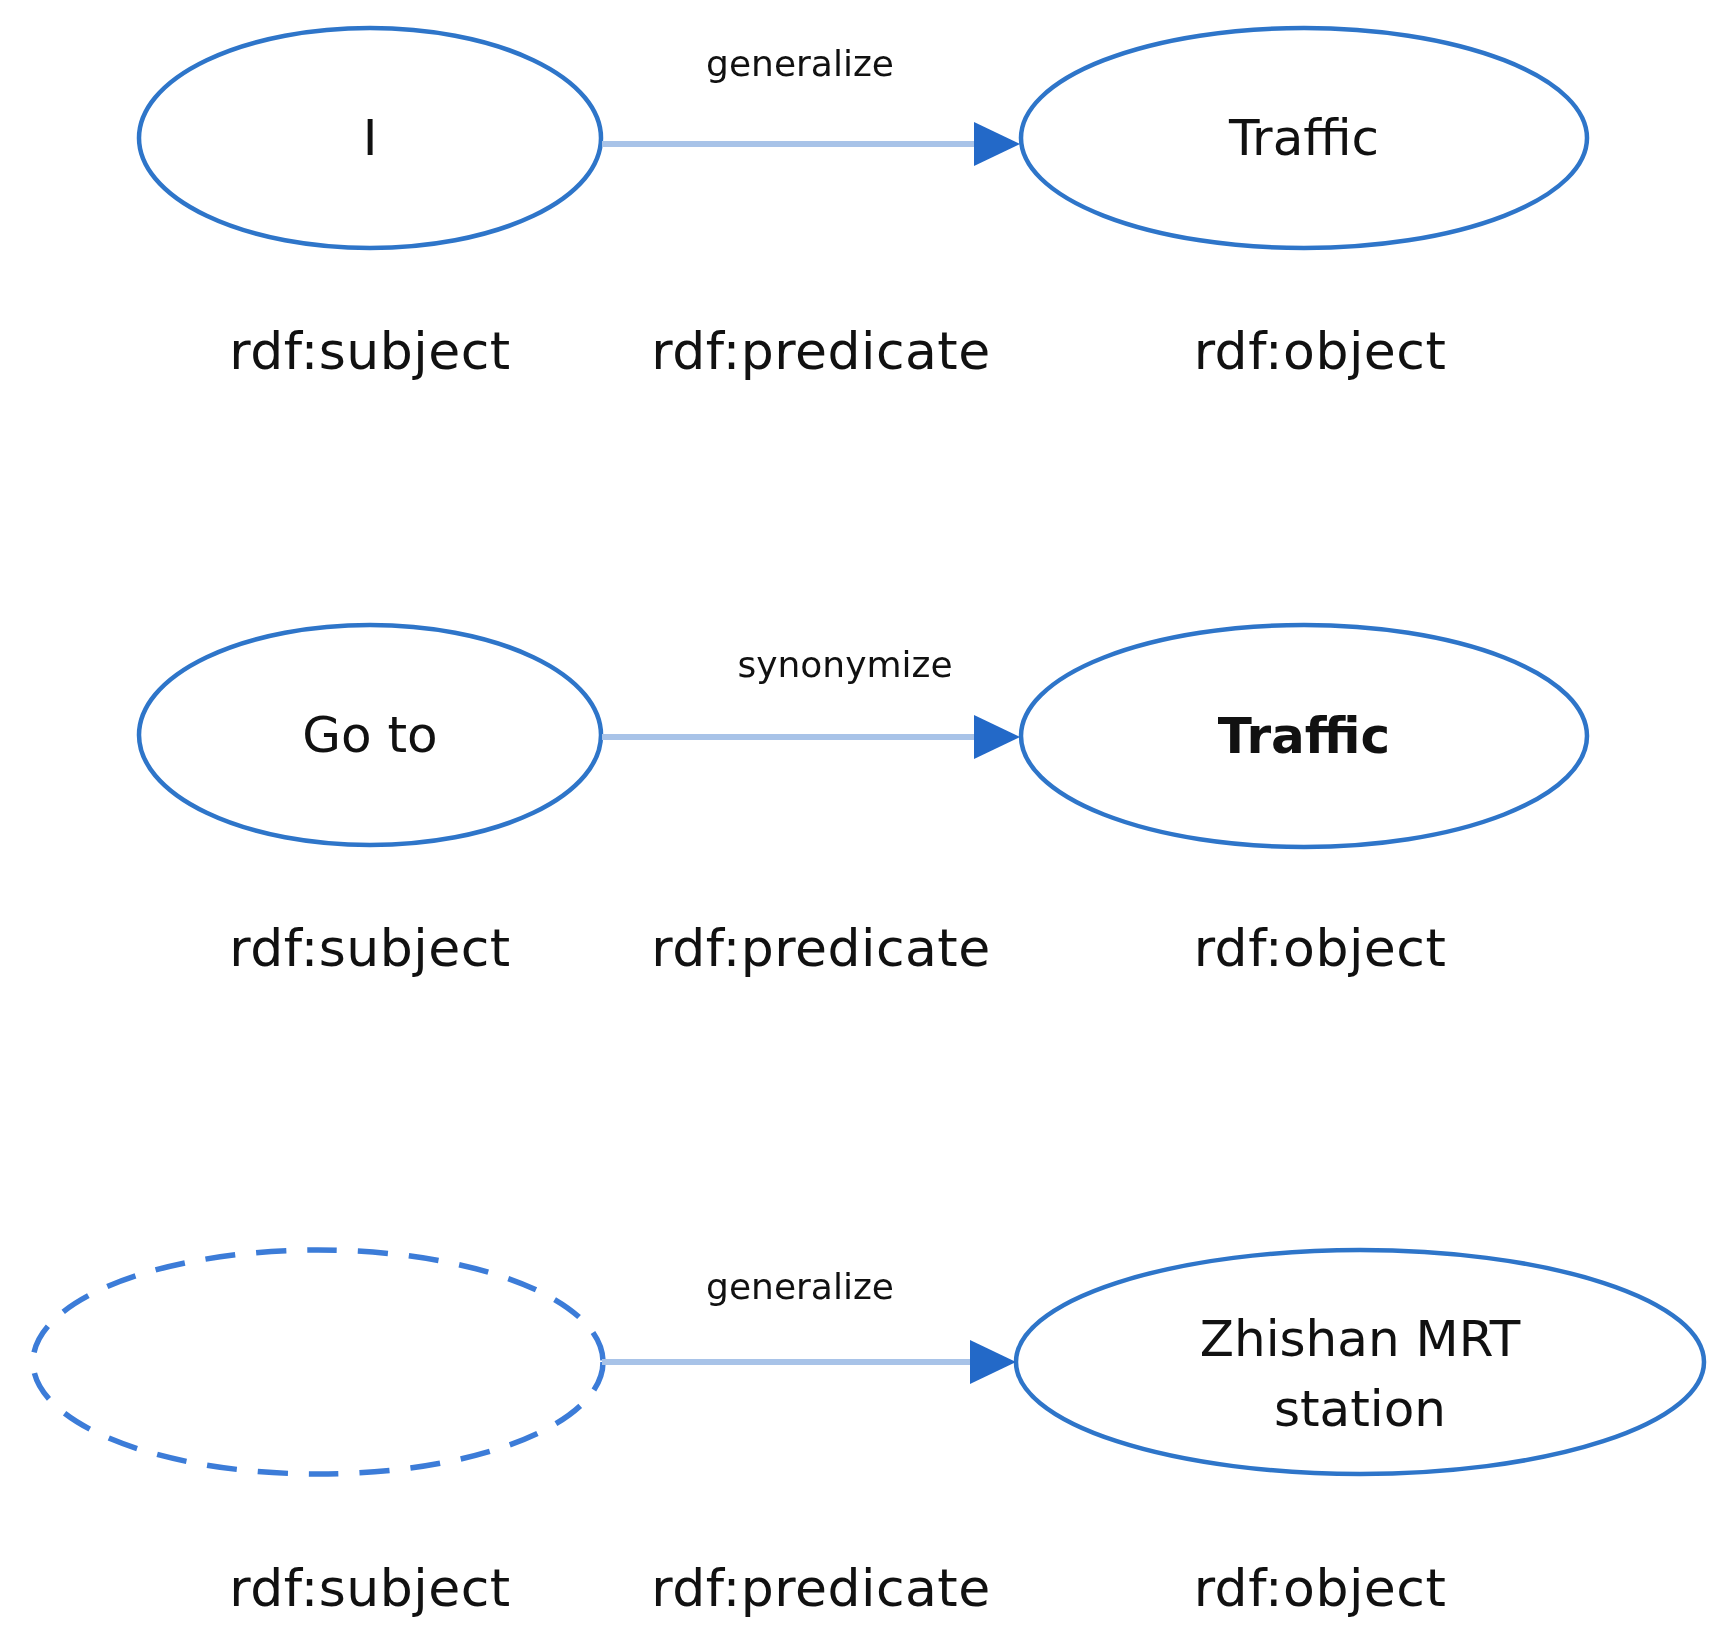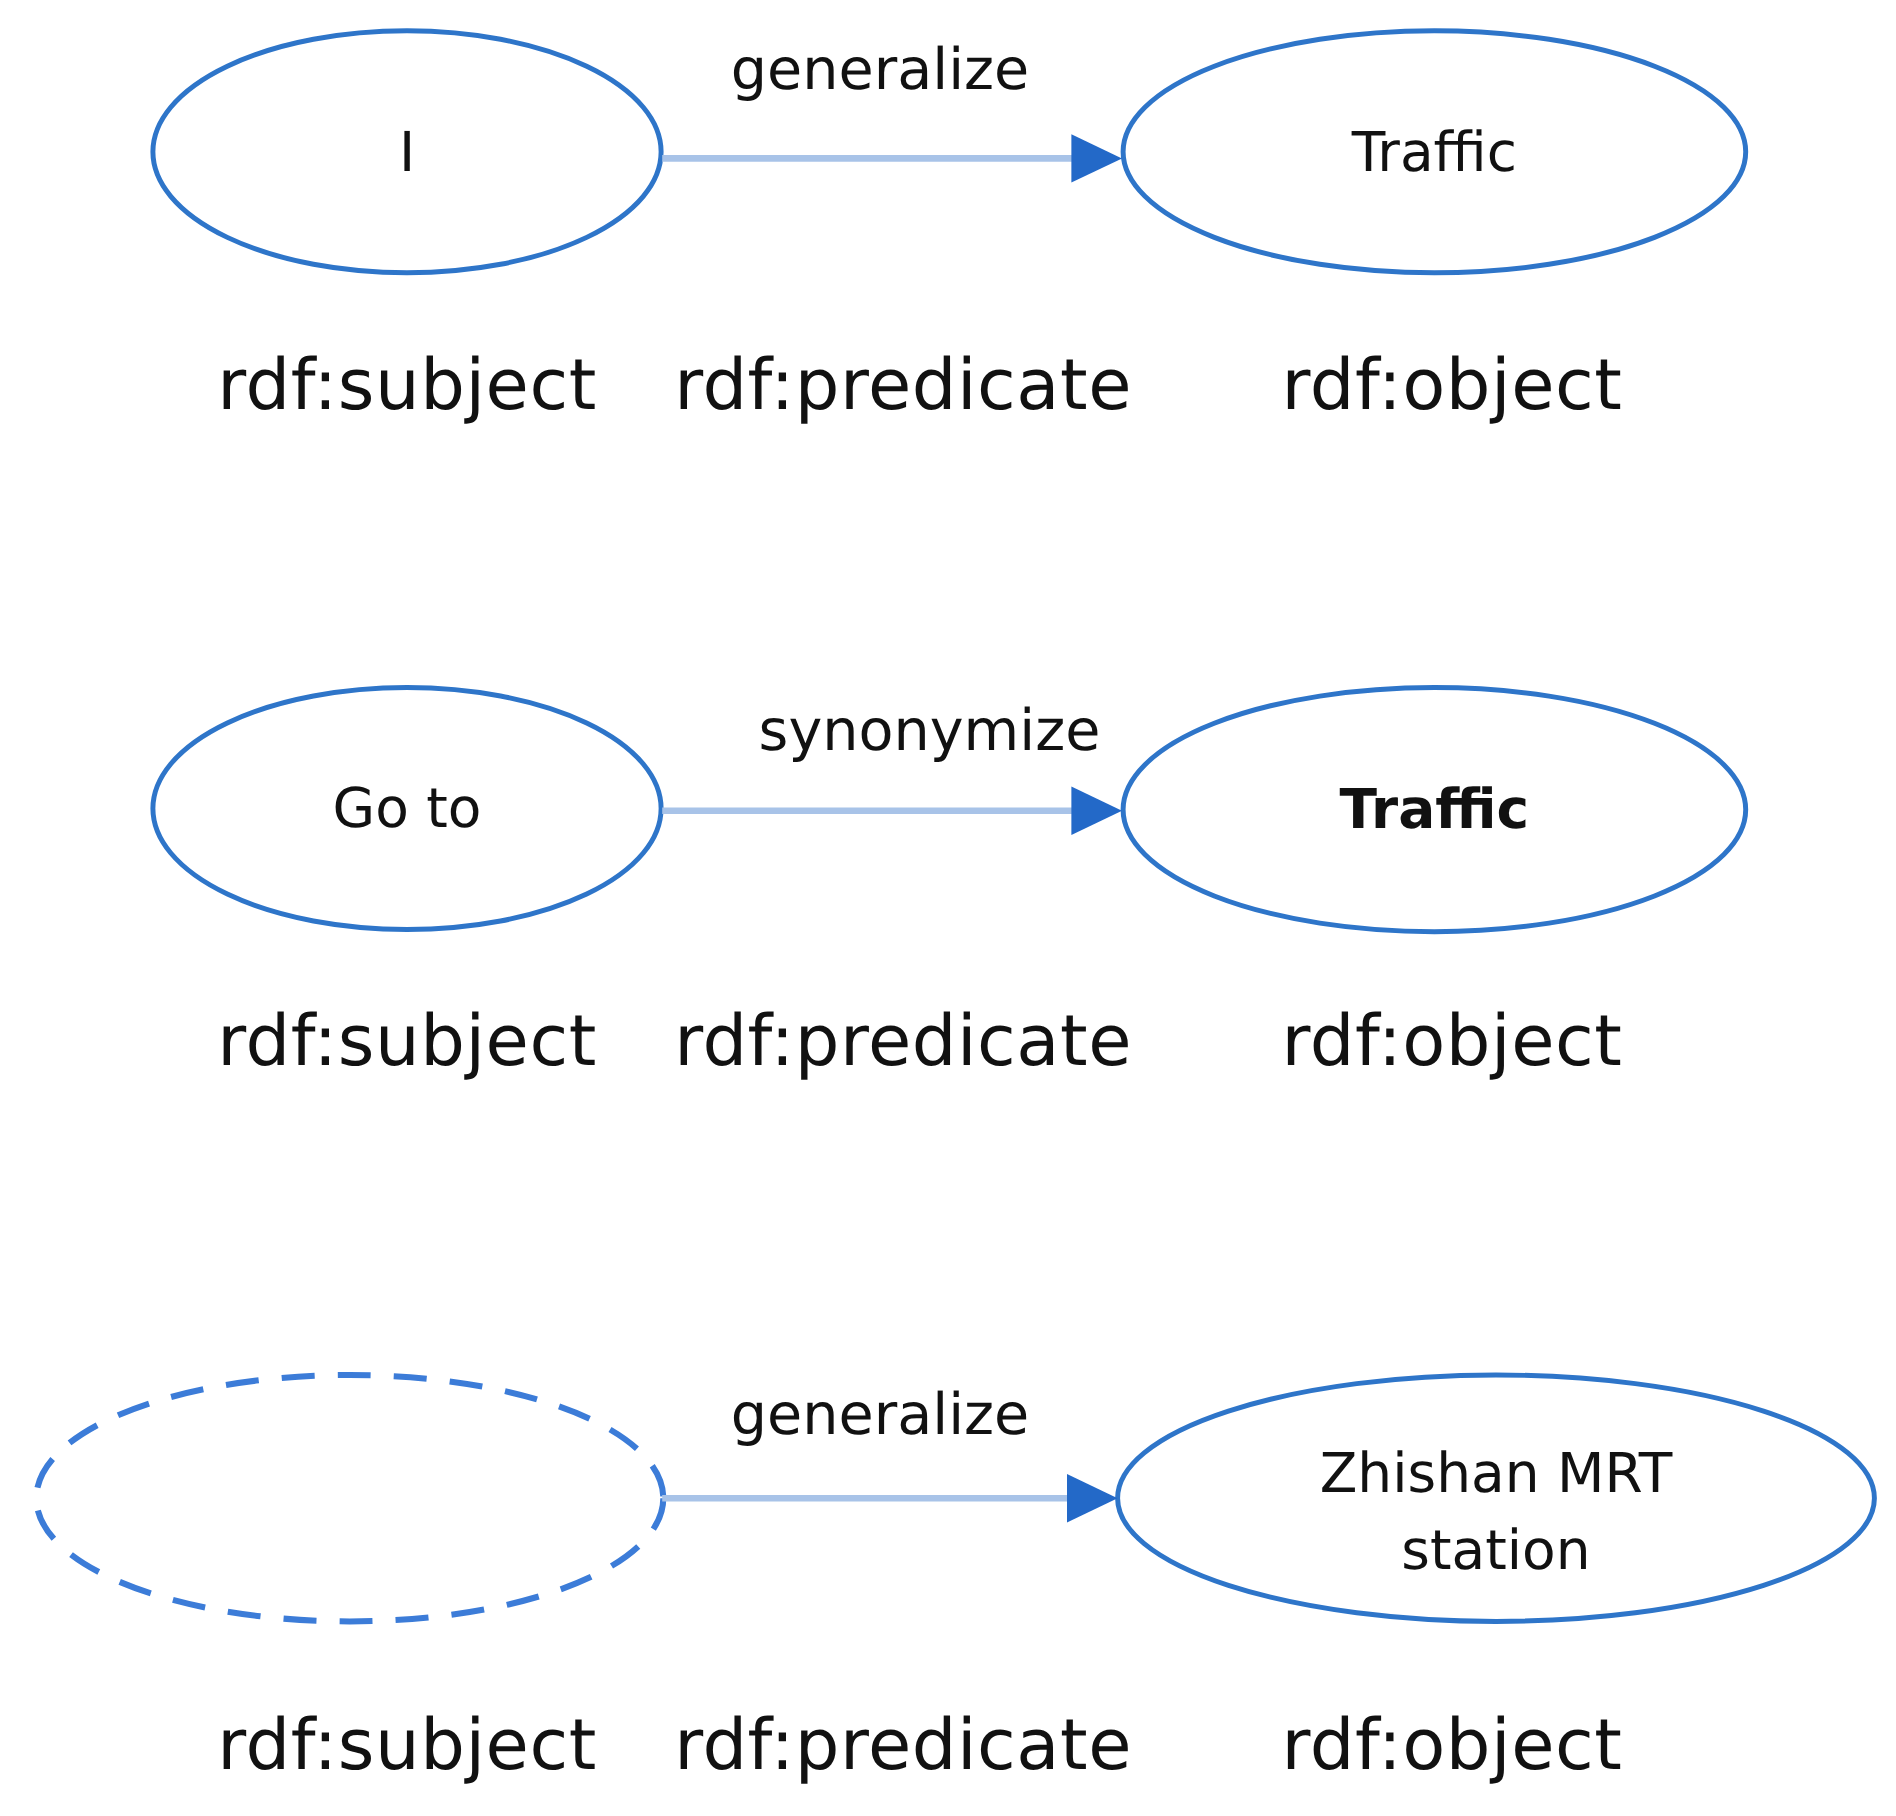--- a/index.html
+++ b/index.html
@@ -49,22 +49,22 @@
   }
   .label {
     position: absolute;
     transform: translate(-50%, -50%);
     color: var(--text);
     white-space: nowrap;
     text-align: center;
     line-height: 1.2;
   }
   .node-label { font-size: 50px; }
-  .edge-label { font-size: 52px; }
-  .rdf-label  { font-size: 64px; letter-spacing: 0.5px; }
+  .edge-label { font-size: 36px; }
+  .rdf-label  { font-size: 52px; letter-spacing: 0.5px; }
   .object-label-multi {
     white-space: normal;
     width: 430px;
     line-height: 1.4;
     margin-top: 12px;
   }
 </style>
 </head>
 <body>
 

